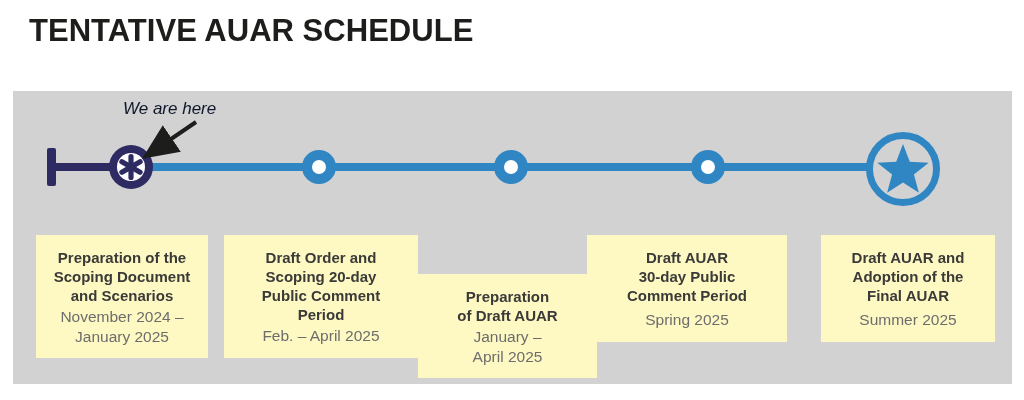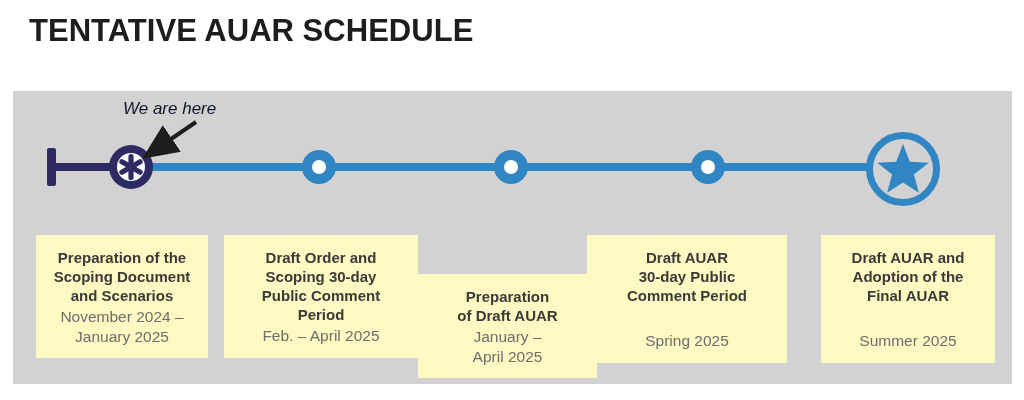--- a/index.html
+++ b/index.html
@@ -58,21 +58,21 @@
   .card-4 { left:574px; width:200px; }
   .card-5 { left:808px; width:174px; }
   .card-title {
     font-size:15px; font-weight:bold; color:#3a3a38;
     line-height:1.27; white-space:pre-line;
   }
   .card-date {
     font-size:15.5px; color:#6d6d6d;
     line-height:1.27; white-space:pre-line; margin-top:2px;
   }
-  .card-4 .card-date, .card-5 .card-date { margin-top:26px; }
+  .card-4 .card-date, .card-5 .card-date { margin-top:5px; }
 </style>
 </head>
 <body>
 
 <div class="stage">
 
   <div class="page-title">TENTATIVE AUAR SCHEDULE</div>
 
   <div class="panel">
 
@@ -112,21 +112,21 @@
 
     <div class="card card-1">
       <div class="card-title">Preparation of the
 Scoping Document
 and Scenarios</div>
       <div class="card-date">November 2024 –
 January 2025</div>
     </div>
     <div class="card card-2">
       <div class="card-title">Draft Order and
-Scoping 30-day
+Scoping 20-day
 Public Comment
 Period</div>
       <div class="card-date">Feb. – April 2025</div>
     </div>
     <div class="card card-3">
       <div class="card-title">Preparation
 of Draft AUAR</div>
       <div class="card-date">January –
 April 2025</div>
     </div>

